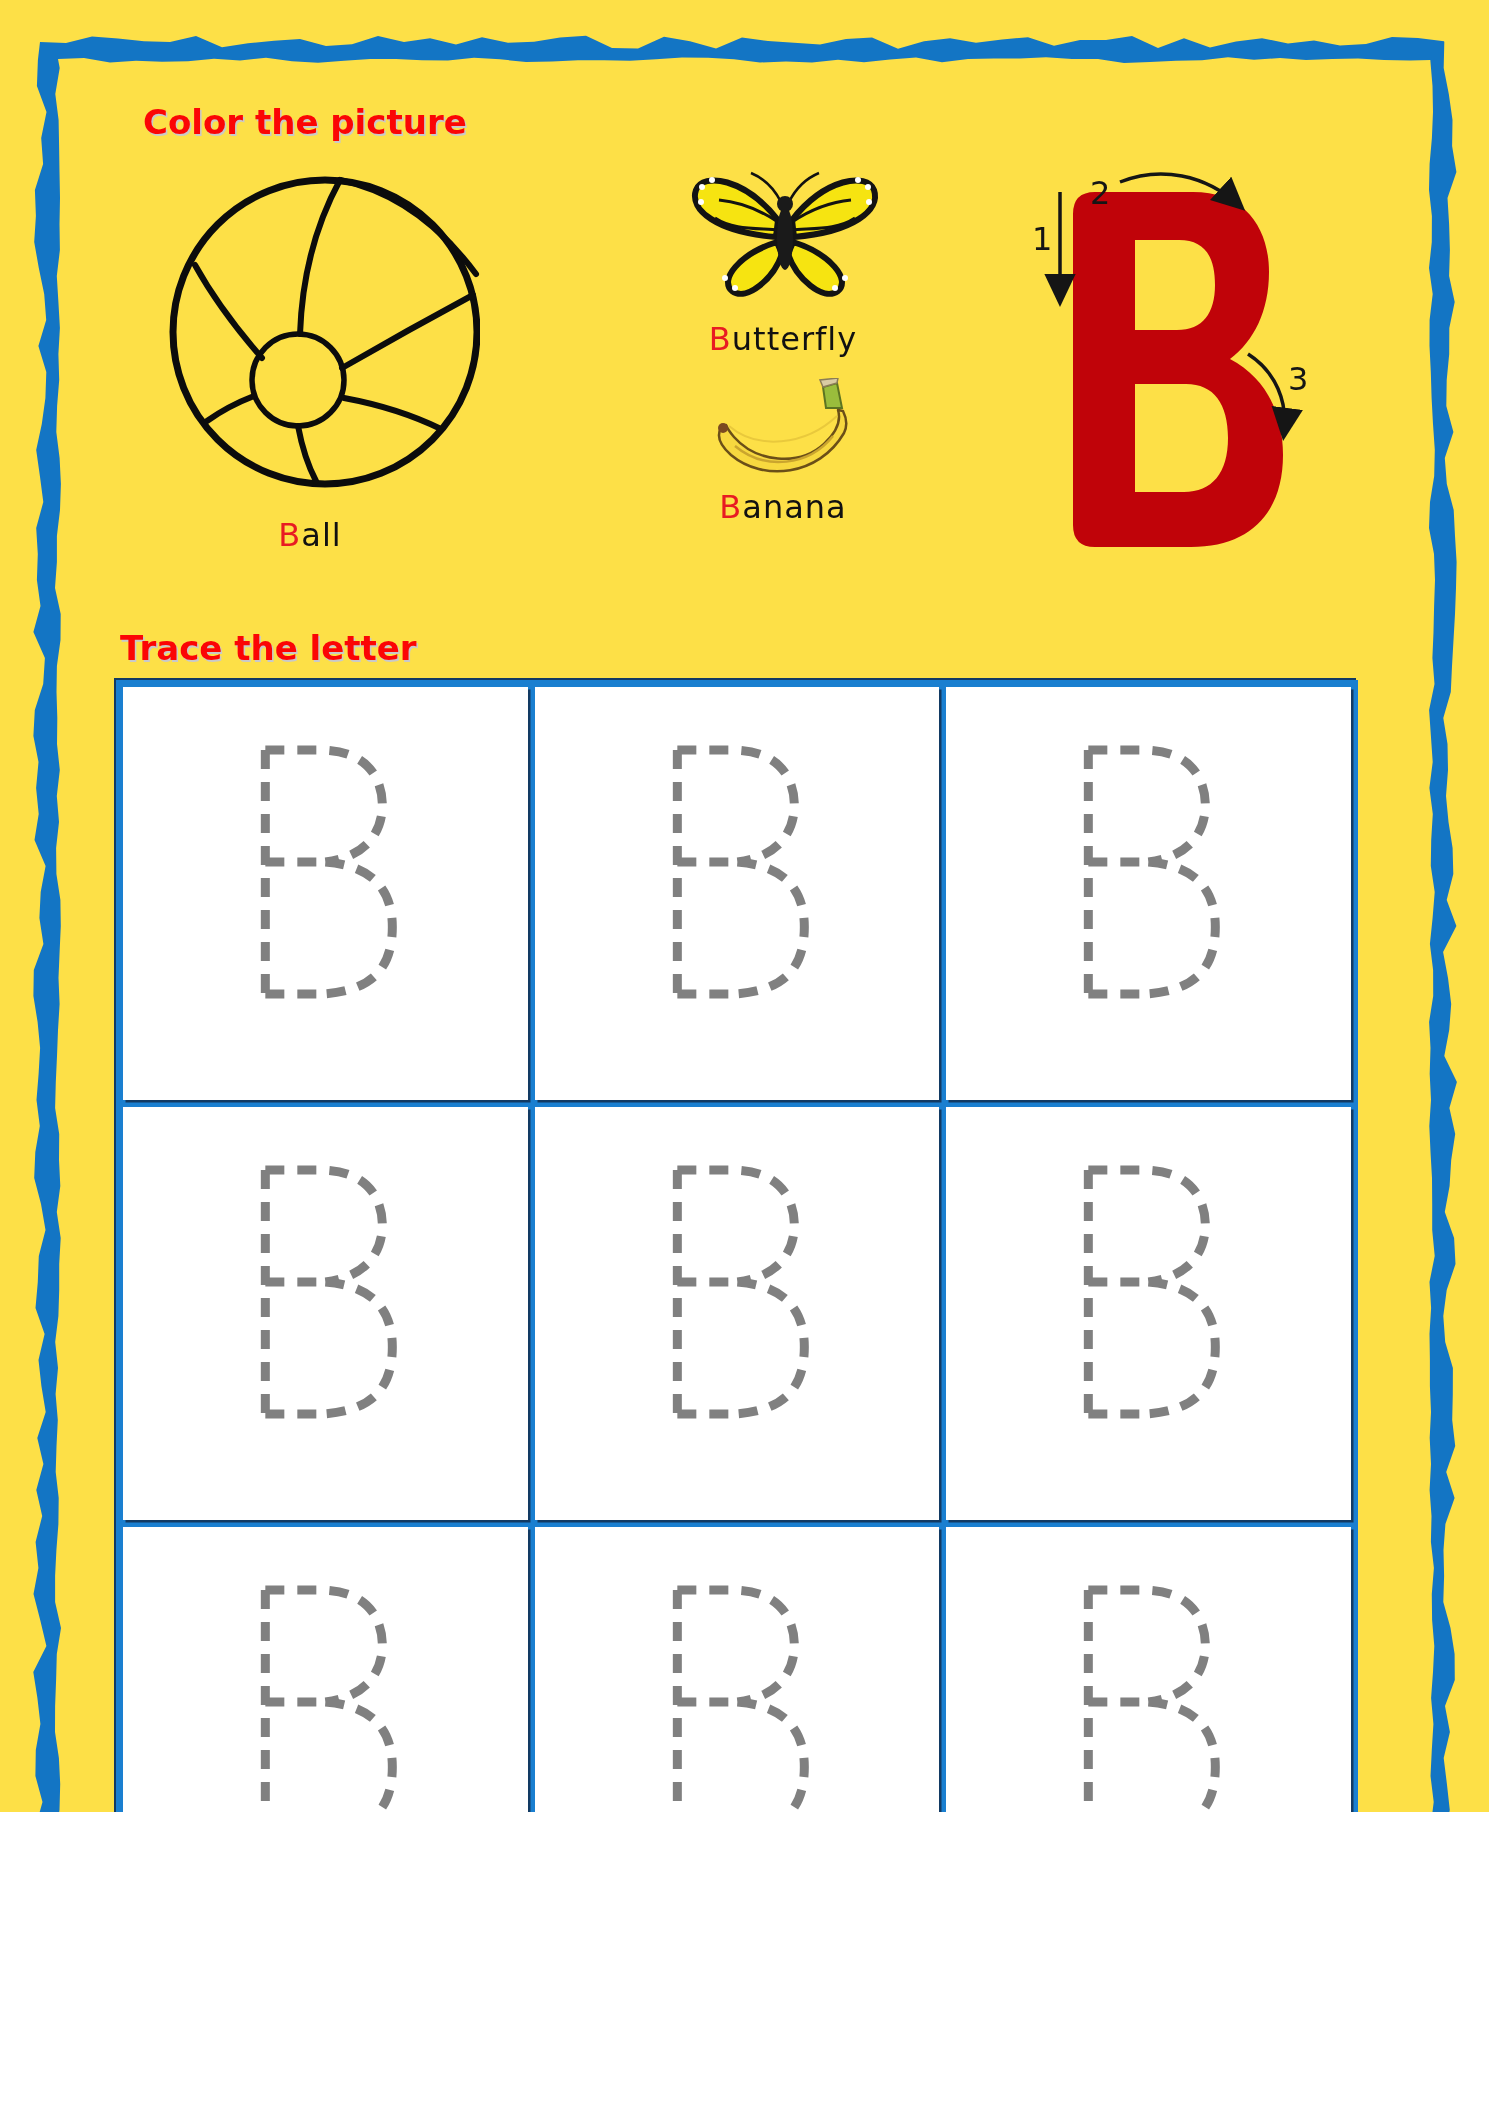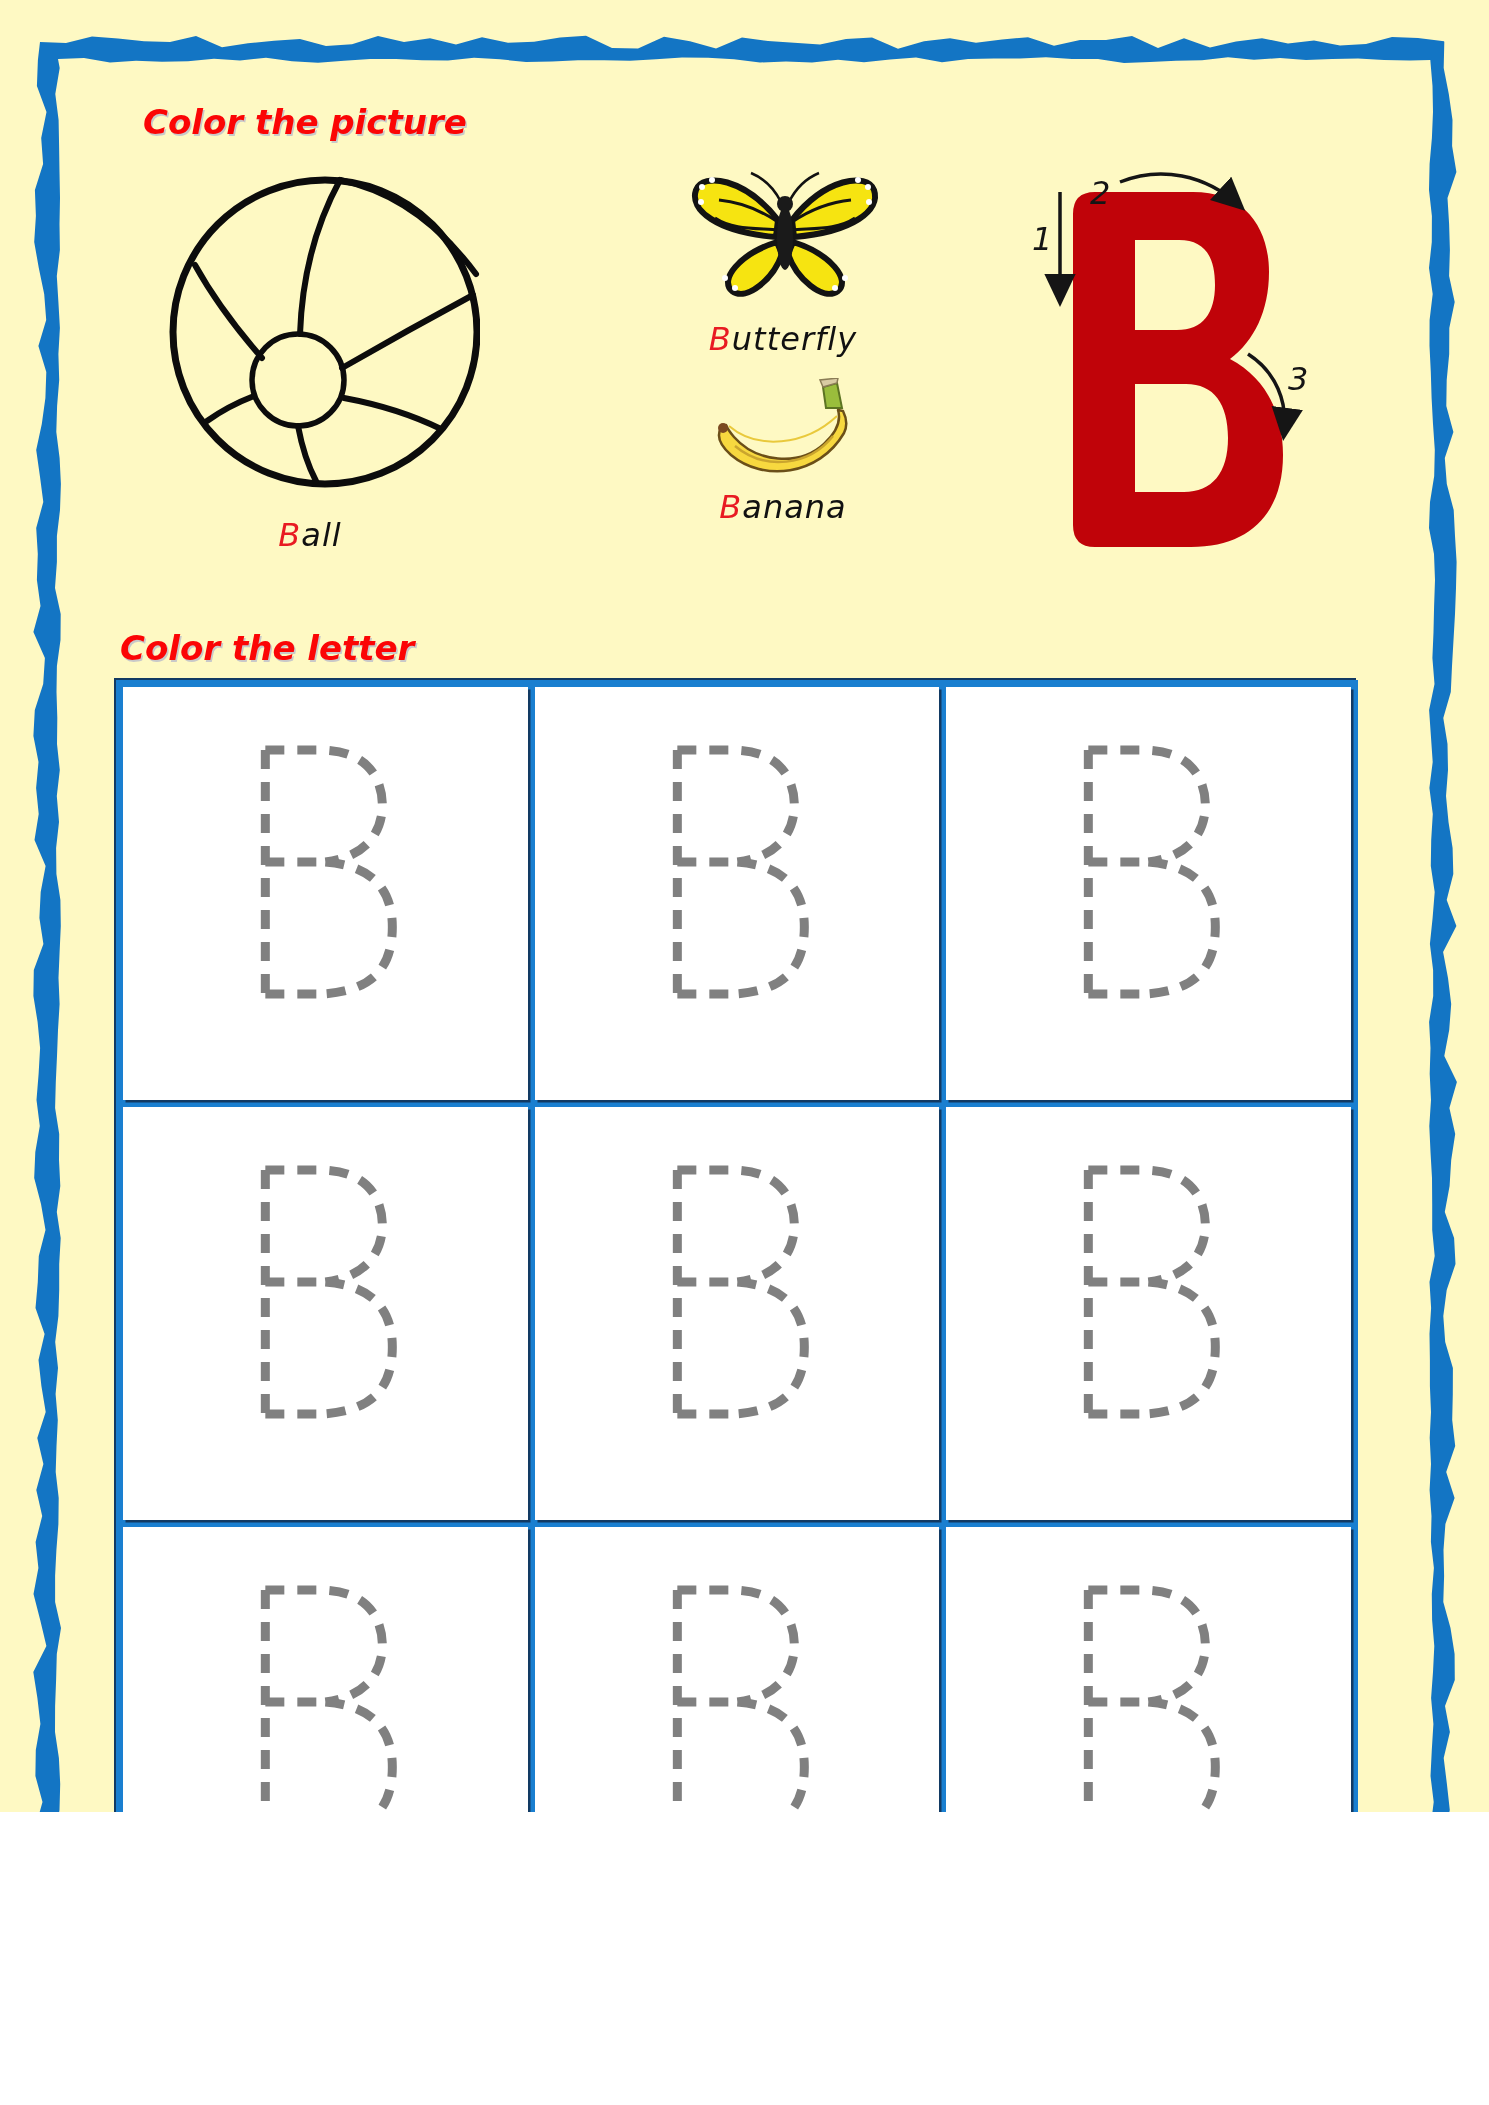--- a/index.html
+++ b/index.html
@@ -3,22 +3,22 @@
 <meta charset="utf-8">
 <style>
   :root{
     --frame:#1375c4; --heading:#fb0505; --letter_red:#c00309;
     --initial_red:#e81b22; --ink:#111111; --dash:#808080;
     --grid_bright:#1a7fd0; --grid_dark:#123a63;
     --wing_yellow:#f6e411; --banana_yellow:#f7d83f;
   }
   html,body{margin:0;padding:0;background:#fff;}
   #page{
-    position:relative; width:1489px; height:1812px; background:#fef9c3;
-    font-family:"DejaVu Sans", sans-serif; overflow:hidden;font-style:italic;
+    position:relative; width:1489px; height:1812px; background:#fde047;
+    font-family:"DejaVu Sans", sans-serif; overflow:hidden;
   }
   #frame-svg{position:absolute; left:0; top:0; pointer-events:none;}
   #frame-svg path{fill:var(--frame); fill-rule:evenodd;}
 
   .heading{
     position:absolute; font-weight:bold; font-size:34px; color:var(--heading);
     text-shadow:1.5px 1.5px 0 #c9c9c9; letter-spacing:0px; white-space:nowrap;
   }
   #heading-color{left:143px; top:102px;}
   #heading-trace{left:120px; top:628px;}
@@ -143,21 +143,21 @@
         M62 192 H113 C141 192 155 212 155 246 C155 281 139 300 111 300 H62 Z"></path>
     </g>
     <path class="stroke-arrow" d="M40 32 V140" marker-end="url(#arrowhead)"></path>
     <path class="stroke-arrow" d="M100 22 C140 6 185 14 220 46" marker-end="url(#arrowhead)"></path>
     <path class="stroke-arrow" d="M228 194 C256 212 268 242 264 274" marker-end="url(#arrowhead)"></path>
     <text x="12" y="90">1</text>
     <text x="70" y="44">2</text>
     <text x="268" y="230">3</text>
   </svg>
 
-  <div class="heading" id="heading-trace">Color the letter</div>
+  <div class="heading" id="heading-trace">Trace the letter</div>
 
   <div id="trace-grid">
     <div class="trace-cell">
       <svg class="trace-svg" viewBox="0 0 404 413">
           <use class="trace-use" href="#dashedB"></use>
         </svg>
     </div>
     <div class="trace-cell">
       <svg class="trace-svg" viewBox="0 0 404 413">
           <use class="trace-use" href="#dashedB"></use>

